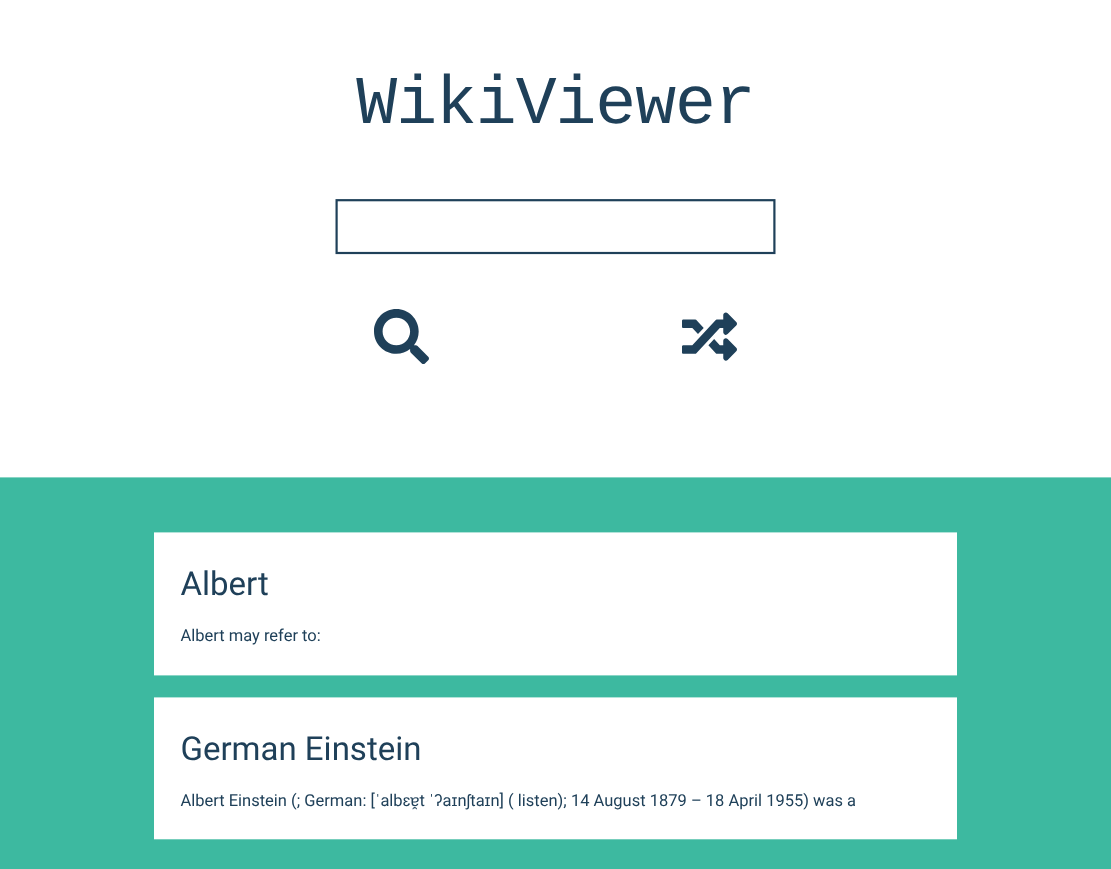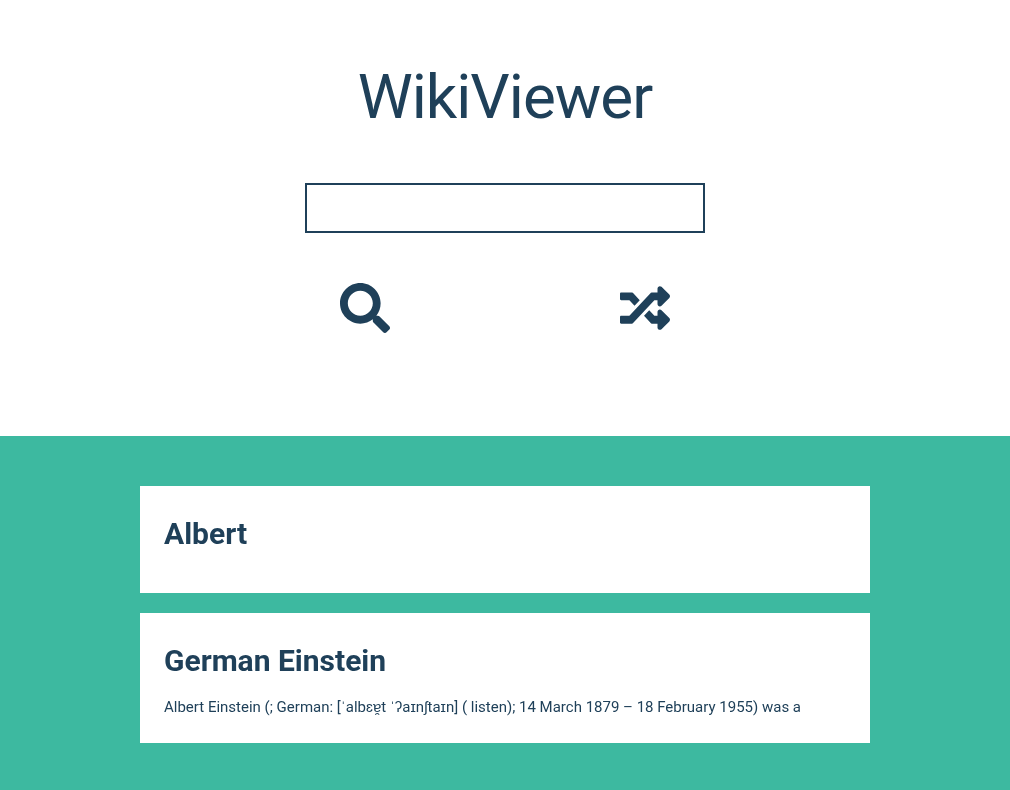--- a/index.html
+++ b/index.html
@@ -15,20 +15,21 @@
       background: #ffffff;
       padding: 60px 20px 100px 20px;
       text-align: center;
     }
     .app-title {
       font-size: 62px;
       font-weight: 400;
       color: #1f4059;
       margin-bottom: 50px;
       letter-spacing: -1px;
+      font-family: Liberation Mono, monospace;
     }
     .search-input {
       width: 400px;
       height: 50px;
       border: 2px solid #1f4059;
       font-size: 20px;
       padding: 8px 12px;
       outline: none;
       background: #ffffff;
     }
@@ -62,21 +63,21 @@
       margin: 0 auto;
     }
     .result-card {
       background: #ffffff;
       padding: 30px 24px 24px 24px;
       margin-bottom: 20px;
       cursor: pointer;
     }
     .result-title {
       font-size: 30px;
-      font-weight: 700;
+      font-weight: 400;
       color: #1f4059;
       margin-bottom: 18px;
     }
     .result-snippet {
       font-size: 15px;
       color: #1f4059;
       line-height: 1.5;
     }
   </style>
 </head>
@@ -100,19 +101,20 @@
           </svg>
       </span>
     </button>
   </div>
 </div>
 
 <div class="results-section">
   <div class="results-container">
     <div class="result-card">
       <h2 class="result-title">Albert</h2>
+      <p class="result-snippet">Albert may refer to:</p>
     </div>
     <div class="result-card">
       <h2 class="result-title">German Einstein</h2>
-      <p class="result-snippet">Albert Einstein (; German: [ˈalbɛɐ̯t ˈʔaɪnʃtaɪn] ( listen); 14 March 1879 – 18 February 1955) was a</p>
+      <p class="result-snippet">Albert Einstein (; German: [ˈalbɛɐ̯t ˈʔaɪnʃtaɪn] ( listen); 14 August 1879 – 18 April 1955) was a</p>
     </div>
   </div>
 </div>
 
 </body></html>

